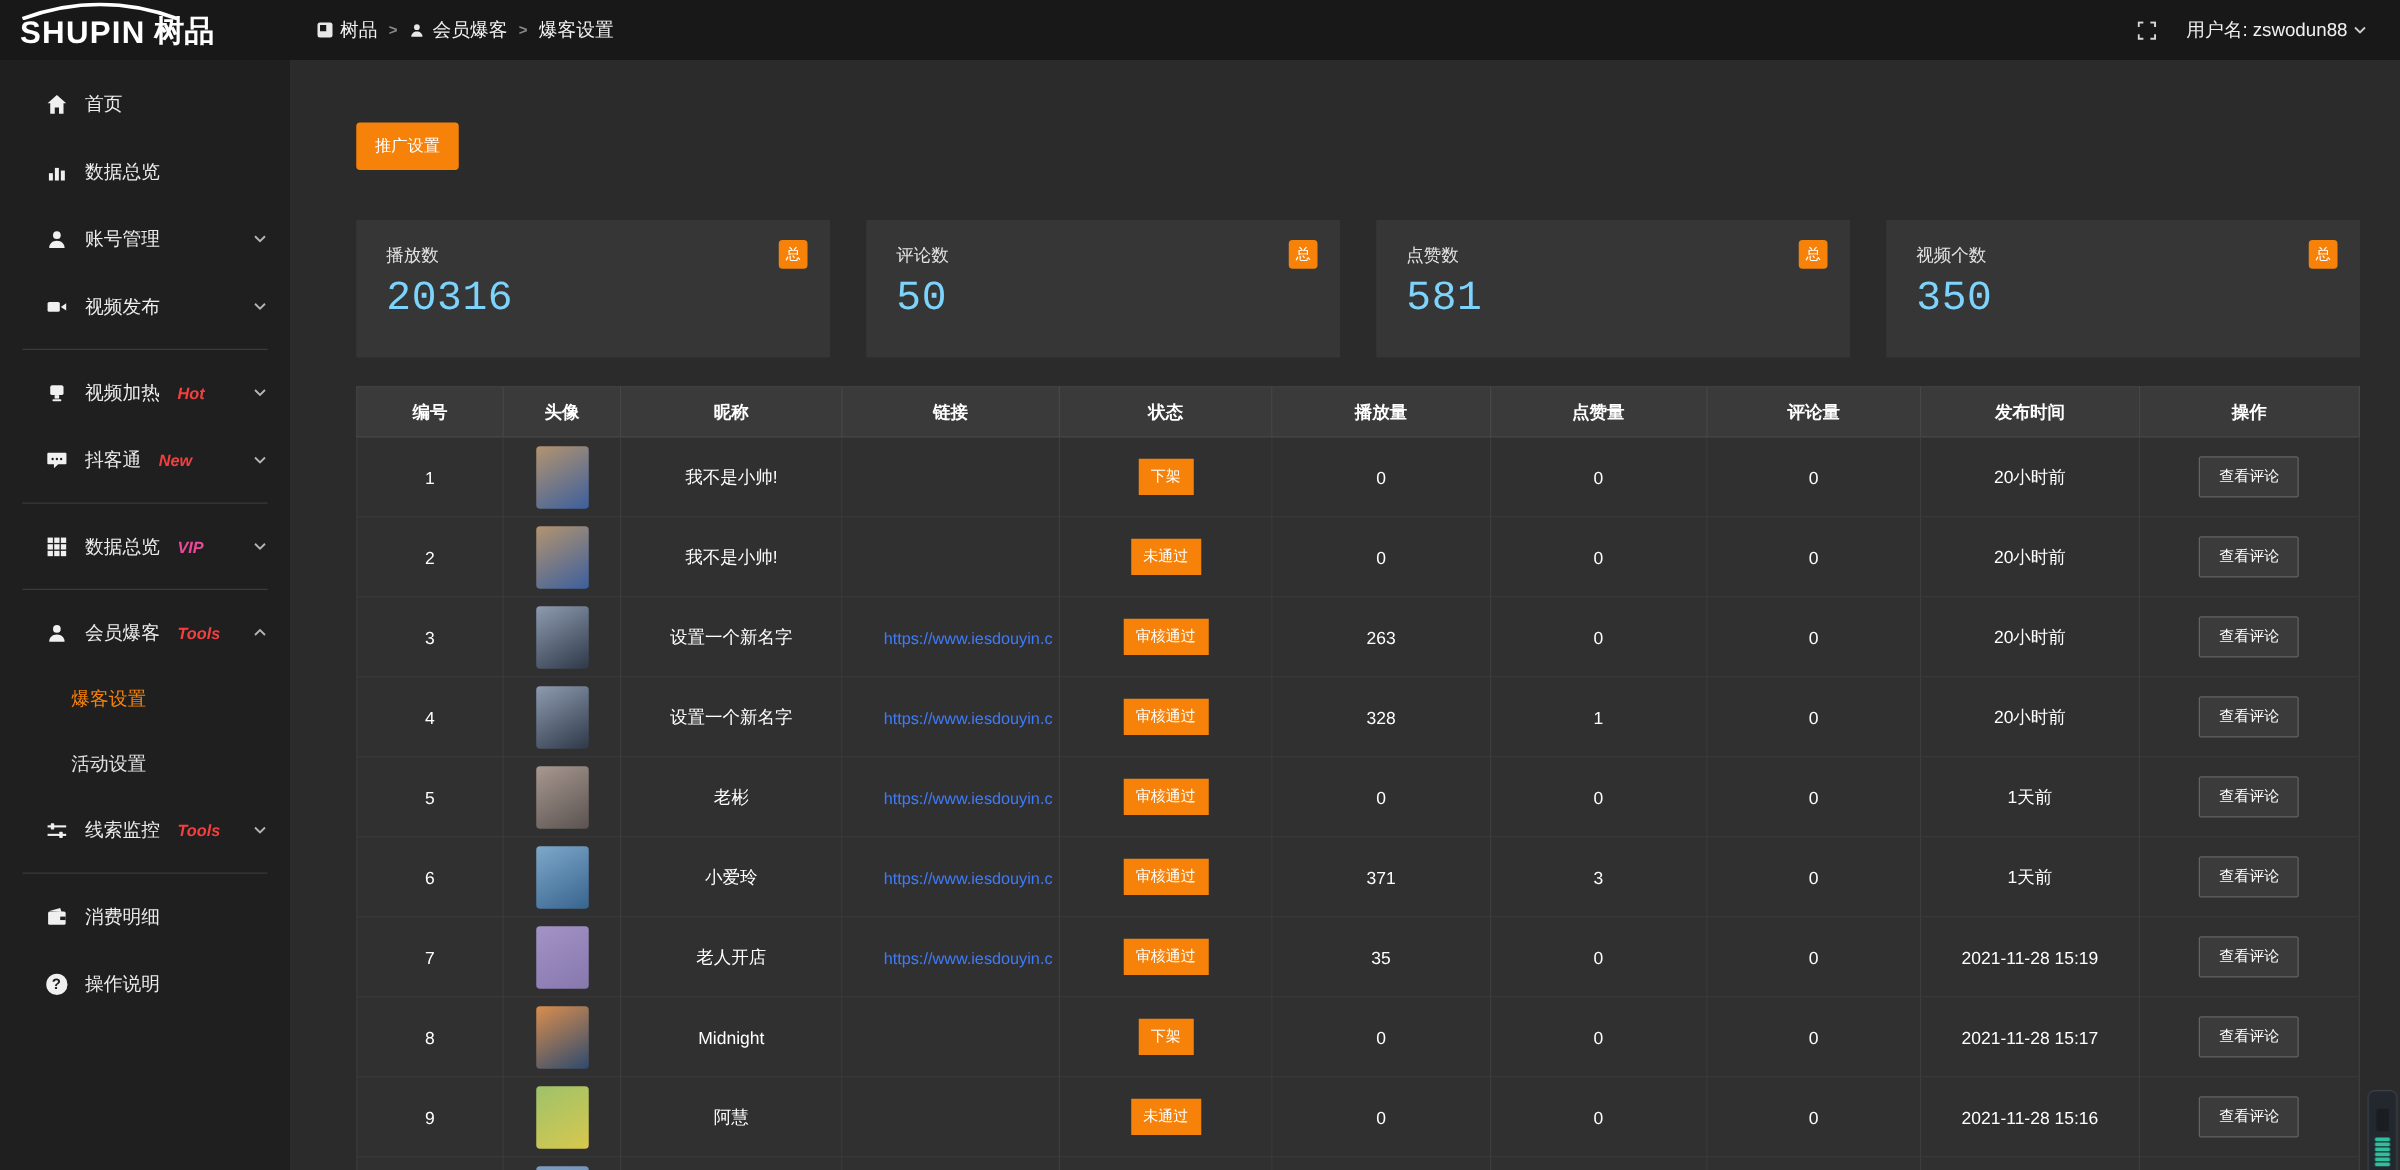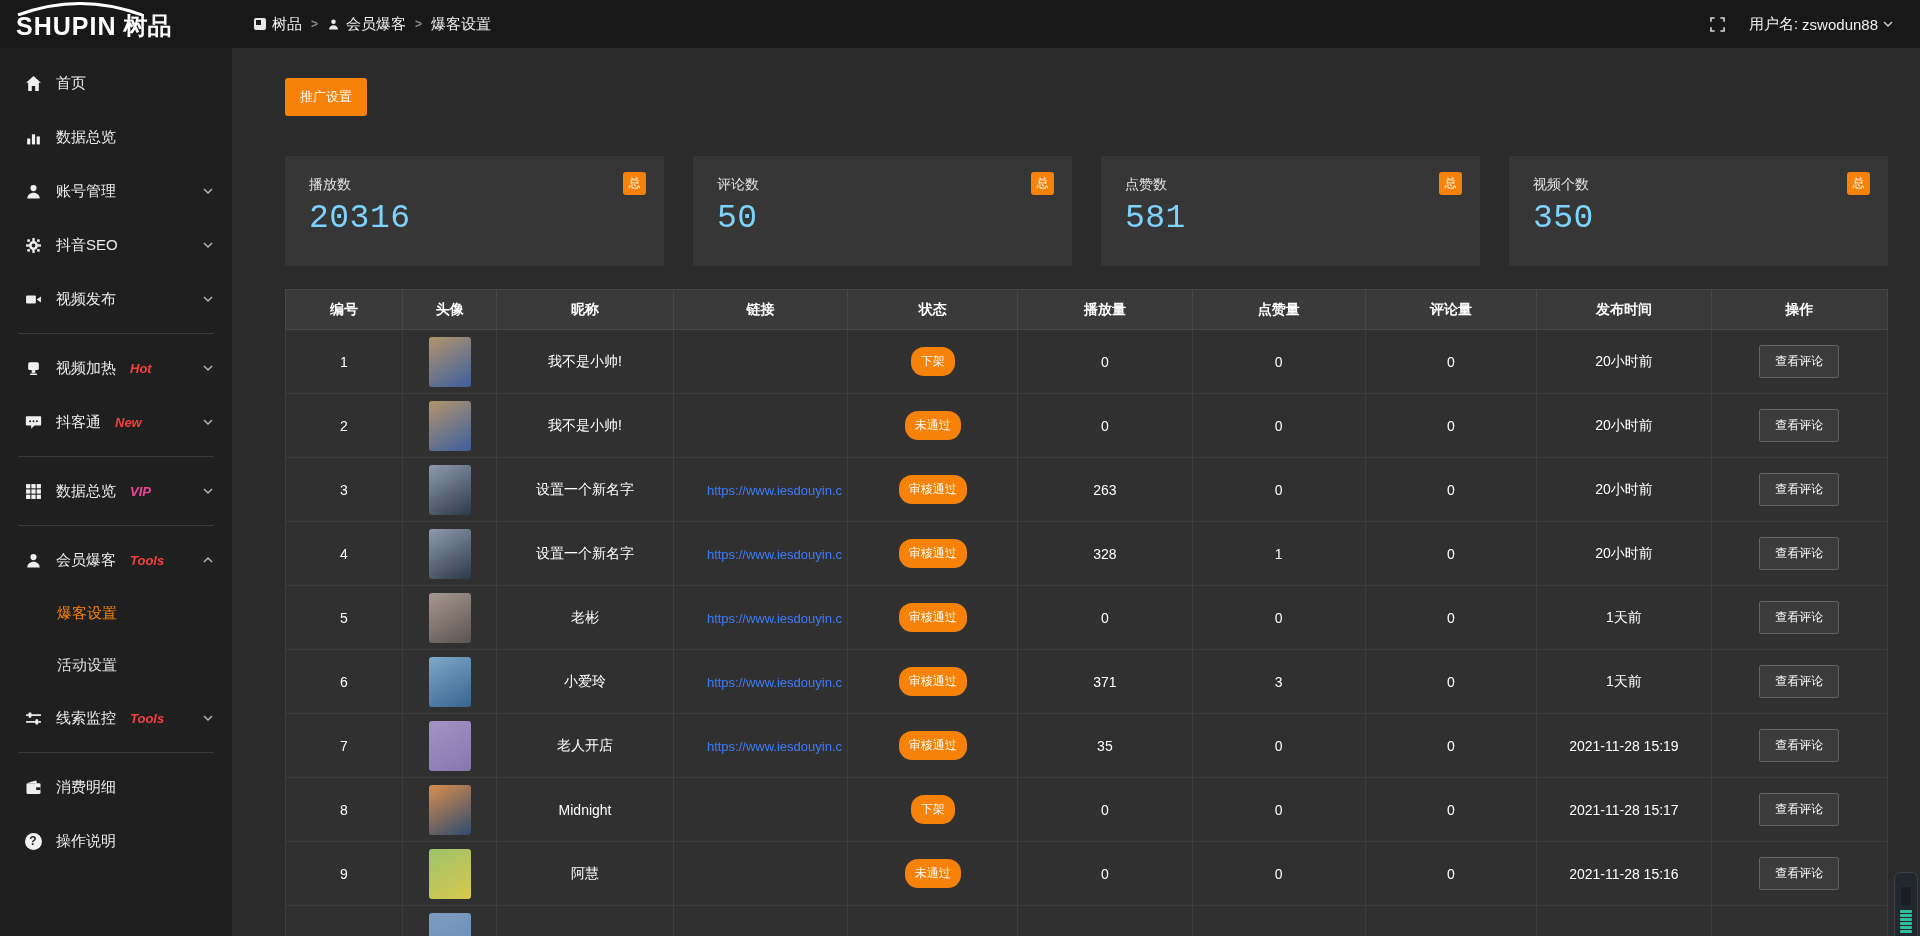--- a/index.html
+++ b/index.html
@@ -18,55 +18,55 @@
   .bc-item { display:flex; align-items:center; gap:6px; color:#f0f0f0; cursor:pointer; }
   .bc-sep { color:#8a8a8a; font-size:12px; font-weight:700; }
   .bc-sq { width:12px; height:12px; background:#e8e8e8; border-radius:2px; position:relative; display:inline-block; }
   .bc-sq:after { content:""; position:absolute; left:2px; top:2px; width:5px; height:5px; background:#181818; }
   .top-right { margin-left:auto; display:flex; align-items:center; gap:24px; padding-right:26px; }
   .fs-btn { cursor:pointer; display:flex; align-items:center; }
   .user-menu { display:flex; align-items:center; gap:4px; font-size:15px; color:#f0f0f0; cursor:pointer; }
 
   
   .sidebar { background:#1f1f1f; overflow:hidden; padding-top:8px; }
-  .side-item { height:54px; display:flex; align-items:center; padding:0 18px 0 24px; color:#ececec;
+  .side-item { height:54px; display:flex; align-items:center; padding:0 18px 0 36px; color:#ececec;
     font-size:15px; cursor:pointer; }
   .s-icon { width:18px; height:18px; margin-right:14px; display:flex; align-items:center; justify-content:center; flex:none; }
   .s-label { white-space:nowrap; }
   .s-badge { font-size:13px; font-style:italic; font-weight:700; margin-left:14px; }
   .s-badge.red { color:#f53f3f; }
   .s-badge.yellow { color:#ec4899; }
   .chev { margin-left:auto; display:flex; }
   .side-sub { height:52px; display:flex; align-items:center; padding-left:57px; font-size:15px;
     color:#e0e0e0; cursor:pointer; }
   .side-sub.active { color:#f7820a; }
   .side-divider { height:1px; background:#3a3a3a; margin:7px 18px; }
   .qmark { width:17px; height:17px; border-radius:50%; background:#f0f0f0; color:#1f1f1f;
     font-size:12px; font-weight:700; display:flex; align-items:center; justify-content:center; }
 
   
   .main { overflow:hidden; padding:0 32px 0 53px; }
-  .promo-btn { margin-top:30px; background:#f7820a; color:#fff; border:none; border-radius:3px;
+  .promo-btn { margin-top:50px; background:#f7820a; color:#fff; border:none; border-radius:3px;
     font-size:13px; padding:10px 15px; cursor:pointer; font-family:inherit; }
   .cards { display:flex; gap:29px; margin-top:40px; }
   .stat-card { flex:1; background:#363636; height:110px; position:relative; padding:20px 24px; }
   .stat-label { color:#e3e3e3; font-size:14px; }
   .stat-value { color:#7dd3fc; font-size:33px; margin-top:6px; font-family:Liberation Mono, monospace; letter-spacing:.5px; }
   .stat-badge { position:absolute; top:16px; right:18px; width:23px; height:23px; background:#f7820a;
     color:#fff; font-size:12px; border-radius:3px; display:flex; align-items:center; justify-content:center; }
 
   
   .data-table { width:100%; margin-top:23px; border-collapse:collapse; table-layout:fixed; }
   .data-table th { background:#3a3a3a; color:#fff; font-size:14px; font-weight:600; height:40px;
     border:1px solid #474747; }
   .data-table td { background:#303030; color:#fff; font-size:14px; height:64px; text-align:center;
     border:1px solid #3d3d3d; overflow:hidden; white-space:nowrap; }
   .avatar { width:42px; height:50px; border-radius:3px; margin:0 auto; }
   .link { color:#3e7bfa; font-size:13px; text-decoration:none; cursor:pointer;padding-left:28px; }
-  .status-btn { display:inline-block; background:#f7820a; color:#fff; font-size:12px; border-radius:13px;
+  .status-btn { display:inline-block; background:#f7820a; color:#fff; font-size:12px; border-radius:0;
     padding:6px 10px; cursor:pointer; }
   .view-btn { background:#3b3b3b; border:1px solid #636363; color:#fff; font-size:12px; border-radius:2px;
     padding:7px 15px; cursor:pointer; font-family:inherit; }
 
   
   .float-widget { position:fixed; right:2px; bottom:0; width:24px; height:64px; background:#23282e;
     border:1px solid #3a4048; border-bottom:none; border-radius:6px 6px 0 0; cursor:pointer;
     display:flex; flex-direction:column; justify-content:flex-end; align-items:center; padding-bottom:3px; }
   .float-widget .slot { width:10px; height:18px; background:#1a1e23; border-radius:2px; margin-bottom:4px; }
   .float-widget .bar { width:12px; height:3px; background:#2fbf9f; border-radius:1px; margin-top:1px; }
@@ -140,42 +140,20 @@
 
   </div>
       <div class="side-item">
     <span class="s-icon">
           <svg width="17" height="17" viewBox="0 0 16 16" fill="#f0f0f0">
             <circle cx="8" cy="4.8" r="2.9"></circle>
             <path d="M2.2 14.5c0-3.3 2.6-5.4 5.8-5.4s5.8 2.1 5.8 5.4z"></path>
           </svg>
         </span>
     <span class="s-label">账号管理</span>
-
-    <span class="chev">
-          <svg width="12" height="12" viewBox="0 0 12 12" style="transform:rotate(0deg)">
-            <path d="M2 4l4 4 4-4" fill="none" stroke="#b5b5b5" stroke-width="1.5"></path>
-          </svg>
-        </span>
-  </div>
-      <div class="side-item">
-    <span class="s-icon">
-          <svg width="17" height="17" viewBox="0 0 16 16" fill="#f0f0f0">
-            <rect x="6.9" y="1" width="2.2" height="3"></rect>
-            <rect x="6.9" y="12" width="2.2" height="3"></rect>
-            <rect x="1" y="6.9" width="3" height="2.2"></rect>
-            <rect x="12" y="6.9" width="3" height="2.2"></rect>
-            <rect x="2.2" y="2.2" width="2.4" height="2.4"></rect>
-            <rect x="11.4" y="2.2" width="2.4" height="2.4"></rect>
-            <rect x="2.2" y="11.4" width="2.4" height="2.4"></rect>
-            <rect x="11.4" y="11.4" width="2.4" height="2.4"></rect>
-            <path d="M8 3.8A4.2 4.2 0 1 0 8 12.2 4.2 4.2 0 1 0 8 3.8M8 6.2A1.8 1.8 0 1 1 8 9.8 1.8 1.8 0 1 1 8 6.2" fill-rule="evenodd"></path>
-          </svg>
-        </span>
-    <span class="s-label">抖音SEO</span>
 
     <span class="chev">
           <svg width="12" height="12" viewBox="0 0 12 12" style="transform:rotate(0deg)">
             <path d="M2 4l4 4 4-4" fill="none" stroke="#b5b5b5" stroke-width="1.5"></path>
           </svg>
         </span>
   </div>
       <div class="side-item">
     <span class="s-icon">
           <svg width="17" height="17" viewBox="0 0 16 16" fill="#f0f0f0">

